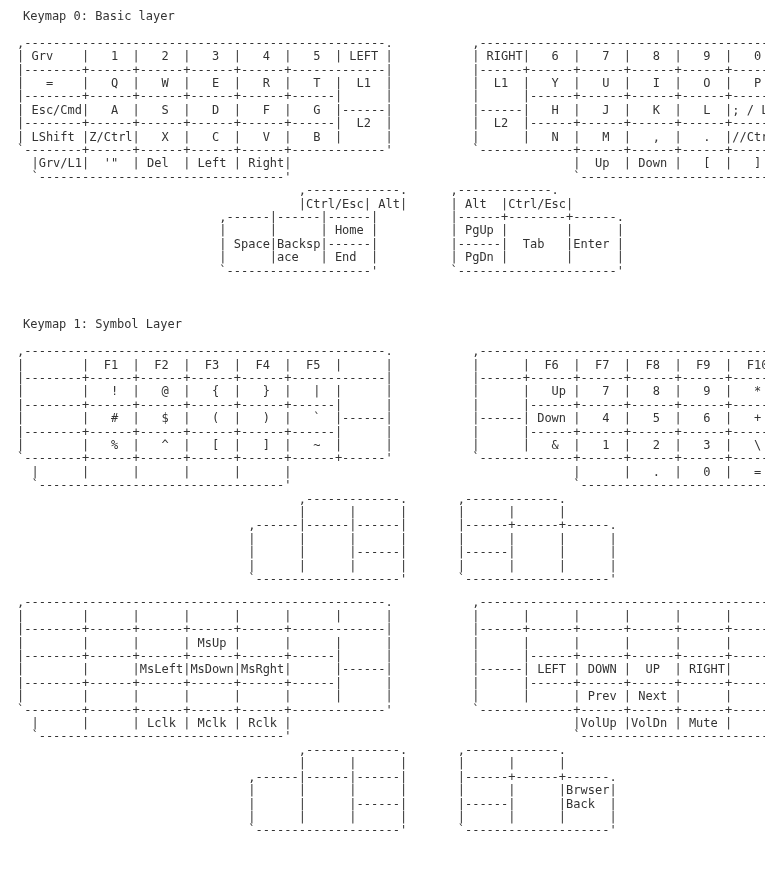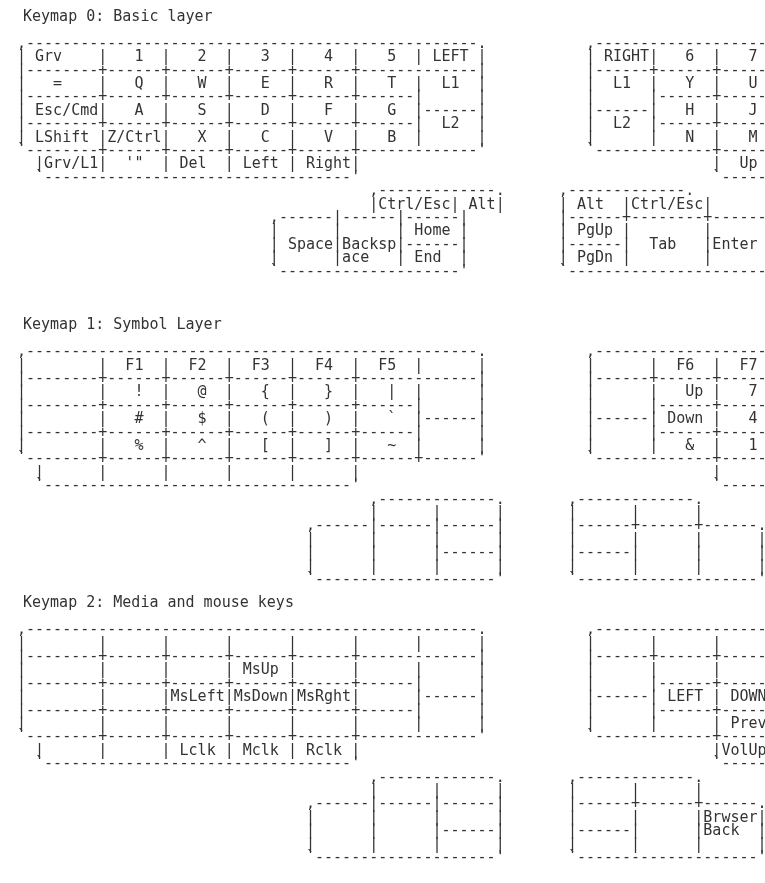--- a/index.html
+++ b/index.html
@@ -9,21 +9,21 @@
   }
   .doc {
     box-sizing: border-box;
     width: 765px;
     height: 883px;
     overflow: hidden;
     padding: 10px 0 16px 17px;
     background: #ffffff;
     color: #333333;
     font-family: "DejaVu Sans Mono", "Liberation Mono", monospace;
-    font-size: 15px;
+    font-size: 12px;
     line-height: 13.4px;
   }
   .keymap-block { margin: 0; }
   .keymap-block.gap-3 { margin-bottom: 40.2px; } 
   .keymap-block.gap-2 { margin-bottom: 10px; } 
   .keymap-title {
     white-space: pre;
     text-indent: 6px;           
     margin: 0 0 13.4px 0;       
     font-weight: normal;
@@ -80,21 +80,20 @@
                                        ,-------------.       ,-------------.
                                        |      |      |       |      |      |
                                 ,------|------|------|       |------+------+------.
                                 |      |      |      |       |      |      |      |
                                 |      |      |------|       |------|      |      |
                                 |      |      |      |       |      |      |      |
                                 `--------------------'       `--------------------'</pre>
   </section>
 
   <section class="keymap-block">
-    <div class="keymap-title">Keymap 2: Media and mouse keys</div>
     <pre class="keymap-art">,--------------------------------------------------.           ,--------------------------------------------------.
 |        |      |      |      |      |      |      |           |      |      |      |      |      |      |        |
 |--------+------+------+------+------+-------------|           |------+------+------+------+------+------+--------|
 |        |      |      | MsUp |      |      |      |           |      |      |      |      |      |      |        |
 |--------+------+------+------+------+------|      |           |      |------+------+------+------+------+--------|
 |        |      |MsLeft|MsDown|MsRght|      |------|           |------| LEFT | DOWN |  UP  | RIGHT|      |  Play  |
 |--------+------+------+------+------+------|      |           |      |------+------+------+------+------+--------|
 |        |      |      |      |      |      |      |           |      |      | Prev | Next |      |      |        |
 `--------+------+------+------+------+-------------'           `-------------+------+------+------+------+--------'
   |      |      | Lclk | Mclk | Rclk |                                       |VolUp |VolDn | Mute |      |      |

